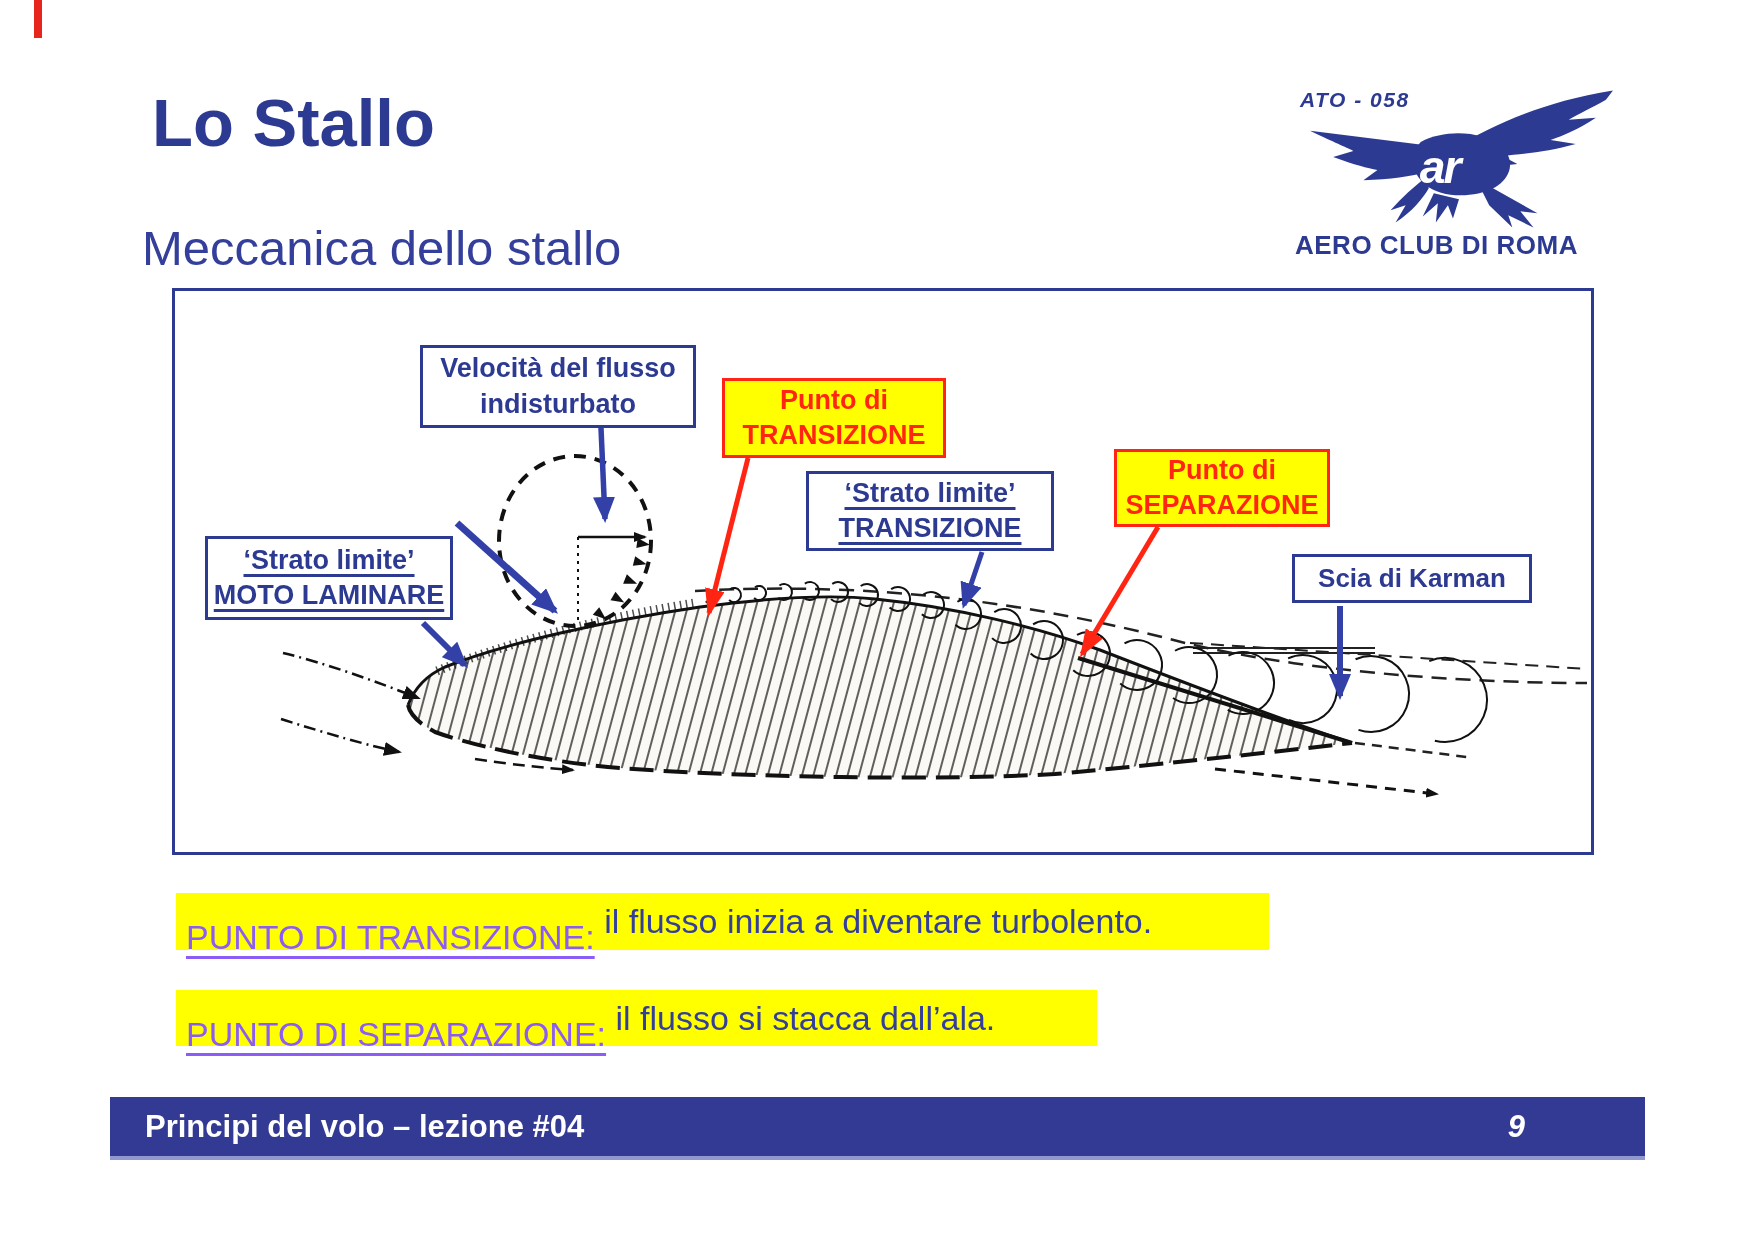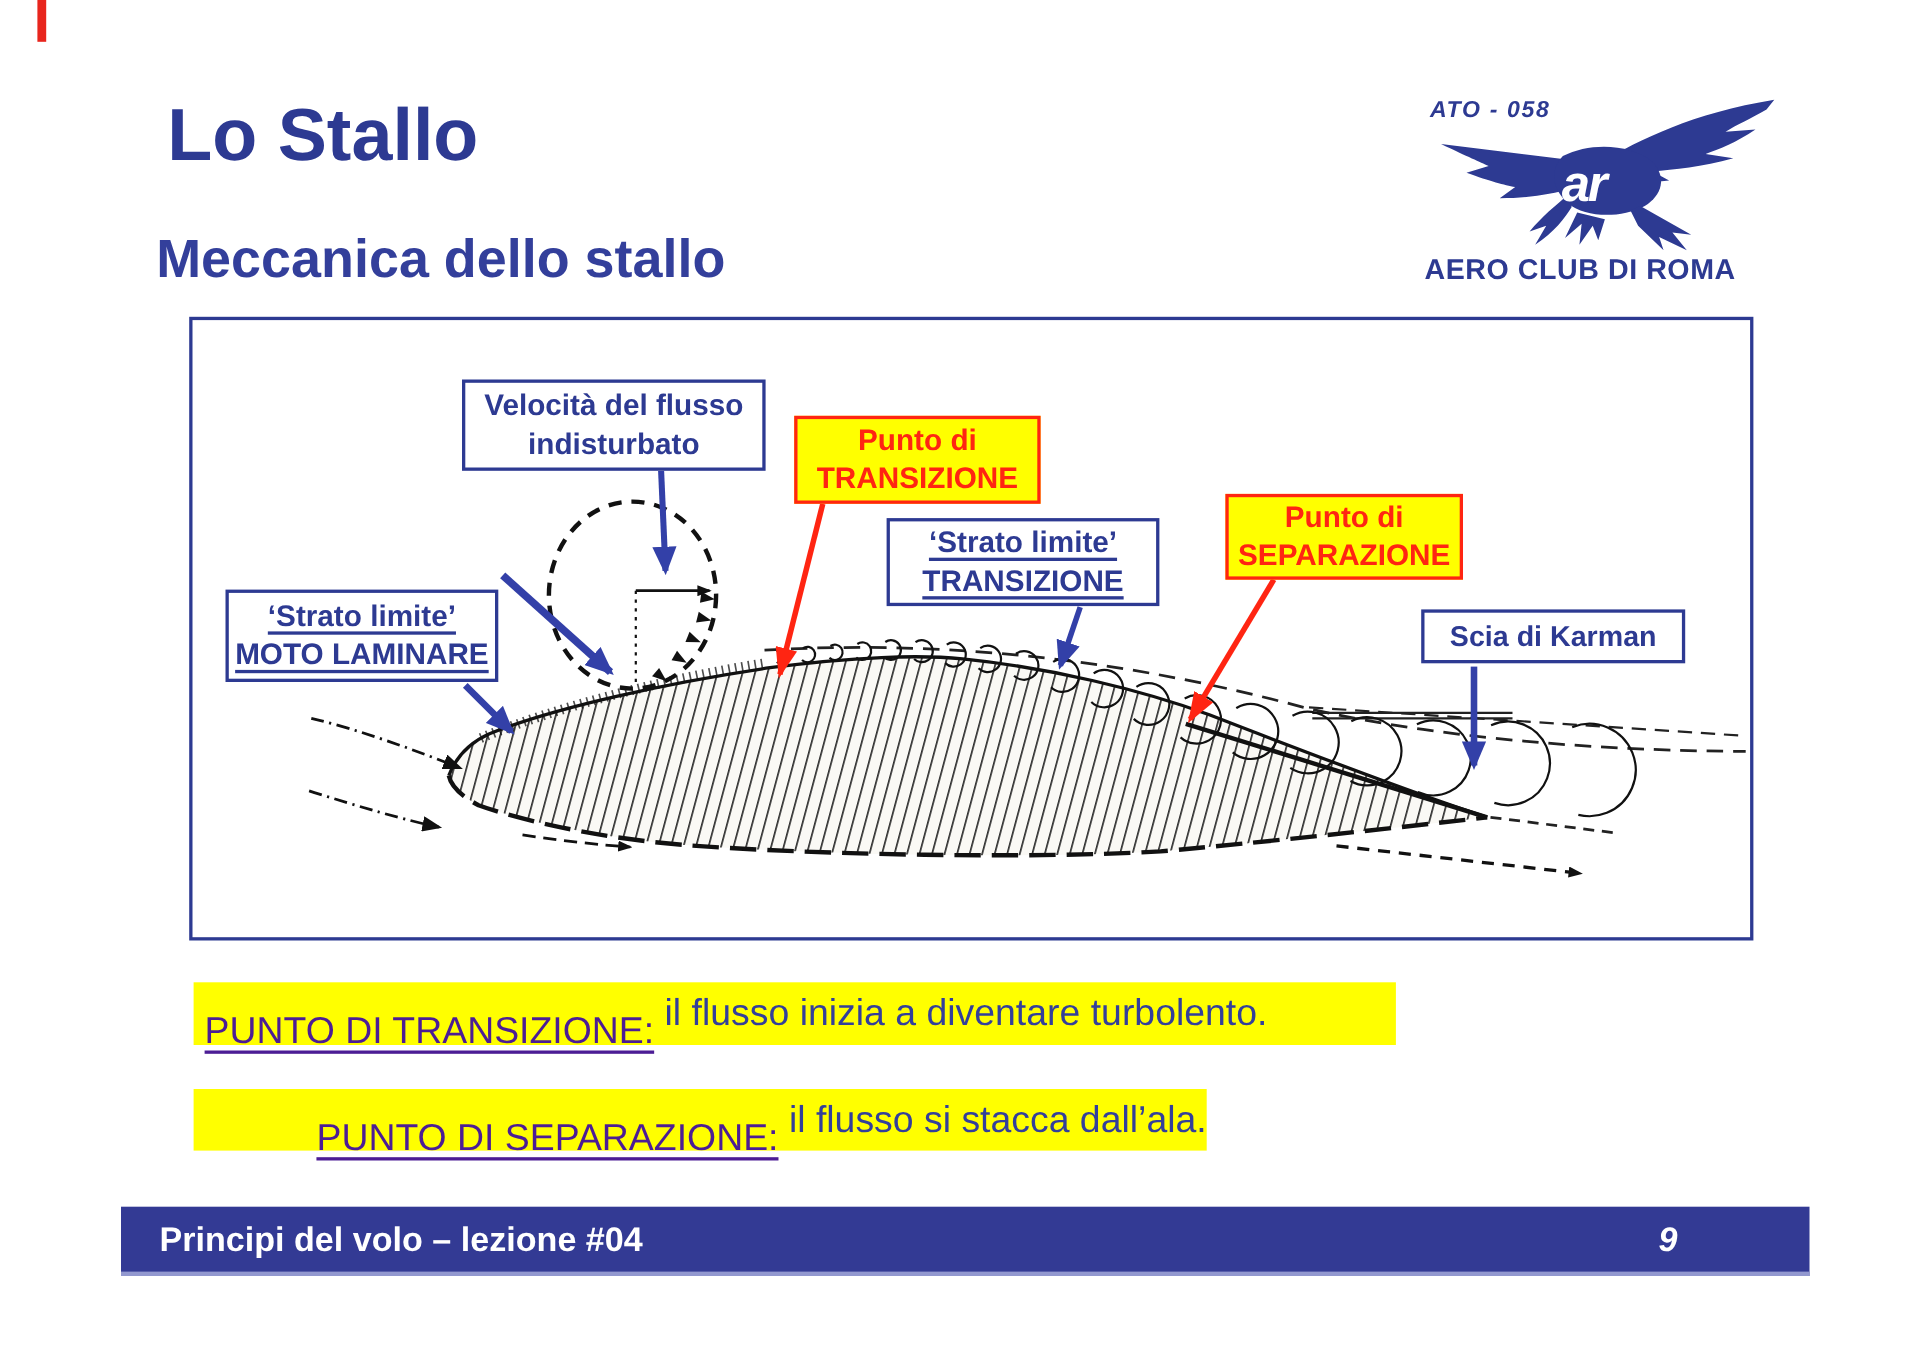--- a/index.html
+++ b/index.html
@@ -4,21 +4,21 @@
 <style>
   html,body{margin:0;padding:0;background:#ffffff;}
   #page{position:relative;width:1754px;height:1241px;background:#ffffff;overflow:hidden;
         font-family:"Liberation Sans","DejaVu Sans",sans-serif;}
 
   .abs{position:absolute;}
 
   #red-mark{left:34px;top:0;width:8px;height:38px;background:#e8251d;}
 
   #title{left:152px;top:84px;font-size:67px;font-weight:bold;color:#2d3a92;letter-spacing:0;}
-  #subtitle{left:142px;top:208px;font-size:49px;font-weight:bold;color:#333f9b;}
+  #subtitle{left:142px;top:220px;font-size:49px;font-weight:normal;color:#333f9b;}
 
   
   #ato{left:1300px;top:88px;font-size:21px;font-weight:bold;font-style:italic;color:#2d3a92;letter-spacing:1.5px;}
   #eagle{left:1305px;top:86px;width:312px;height:142px;}
   #club{left:1295px;top:230px;width:330px;font-size:26px;font-weight:bold;color:#2d3a92;letter-spacing:.5px;}
 
   
   #frame{left:172px;top:288px;width:1416px;height:561px;border:3px solid #2d3a92;background:#ffffff;}
   #sketch{position:absolute;left:0;top:0;width:100%;height:100%;}
 
@@ -33,22 +33,22 @@
   #b-pv0  {left:290px;top:441px;width:176px;height:81px;}
   #b-moto {left:205px;top:536px;width:248px;height:84px;}
   #b-turb {left:806px;top:471px;width:248px;height:80px;}
   #b-sep  {left:1102px;top:449px;width:216px;height:78px;}
   #b-scia {left:1292px;top:554px;width:240px;height:49px;font-size:26px;}
 
   
   .note{position:absolute;background:#ffff00;font-size:34px;white-space:nowrap;padding-left:10px;
         display:flex;align-items:center;}
   #note1{left:176px;top:893px;width:1083px;height:57px;}
-  #note2{left:176px;top:990px;width:911px;height:56px;justify-content:flex-end;}
-  .note .term{color:#4c1d95;text-decoration:underline;text-underline-offset:7px;text-decoration-thickness:3px;margin-top:32px;}
+  #note2{left:176px;top:990px;width:911px;height:56px;}
+  .note .term{color:#8b5cf6;text-decoration:underline;text-underline-offset:7px;text-decoration-thickness:3px;margin-top:32px;}
   .note .rest{color:#333f9b;white-space:pre;}
 
   
   #footer{left:110px;top:1097px;width:1535px;height:59px;background:#333a94;border-bottom:4px solid #9298cf;}
   #footer-text{position:absolute;left:35px;top:0;height:59px;line-height:59px;
                color:#ffffff;font-size:31px;font-weight:bold;}
   #page-num{position:absolute;right:120px;top:0;height:59px;line-height:59px;
             color:#ffffff;font-size:31px;font-weight:bold;font-style:italic;}
 </style>
 </head>

